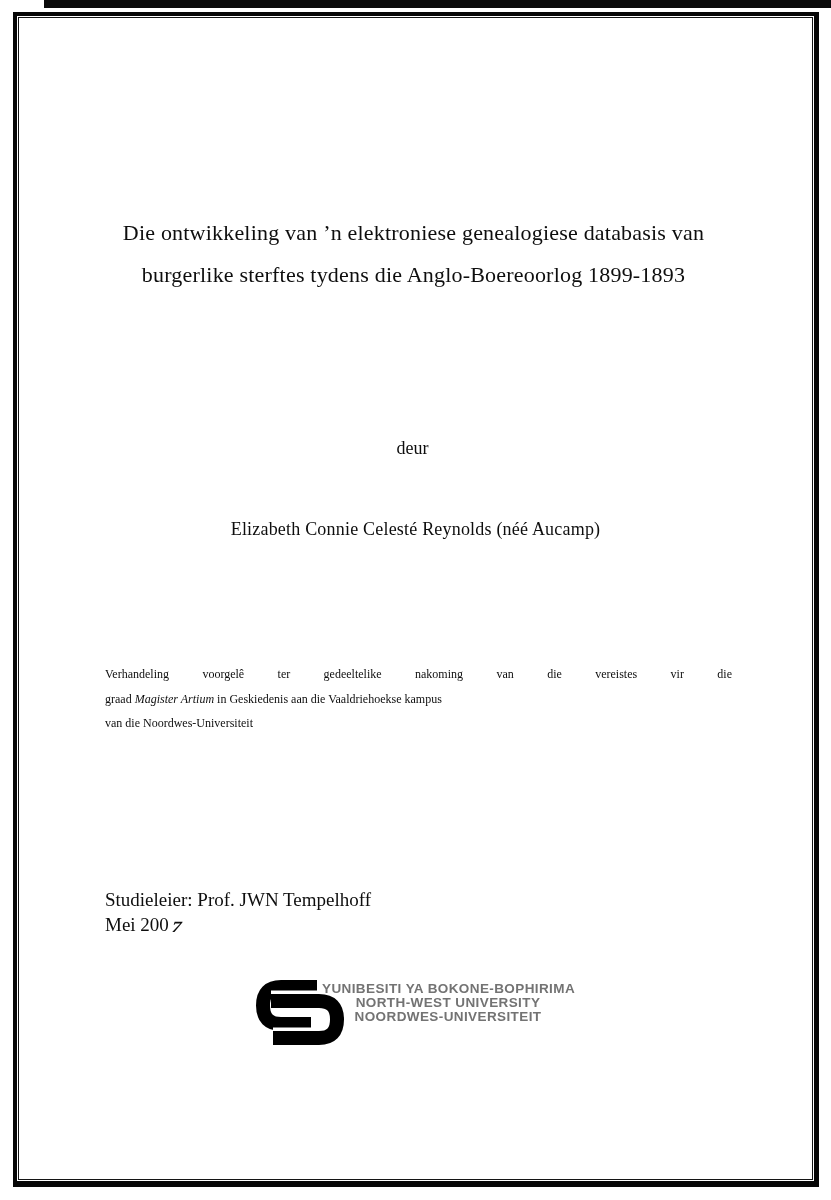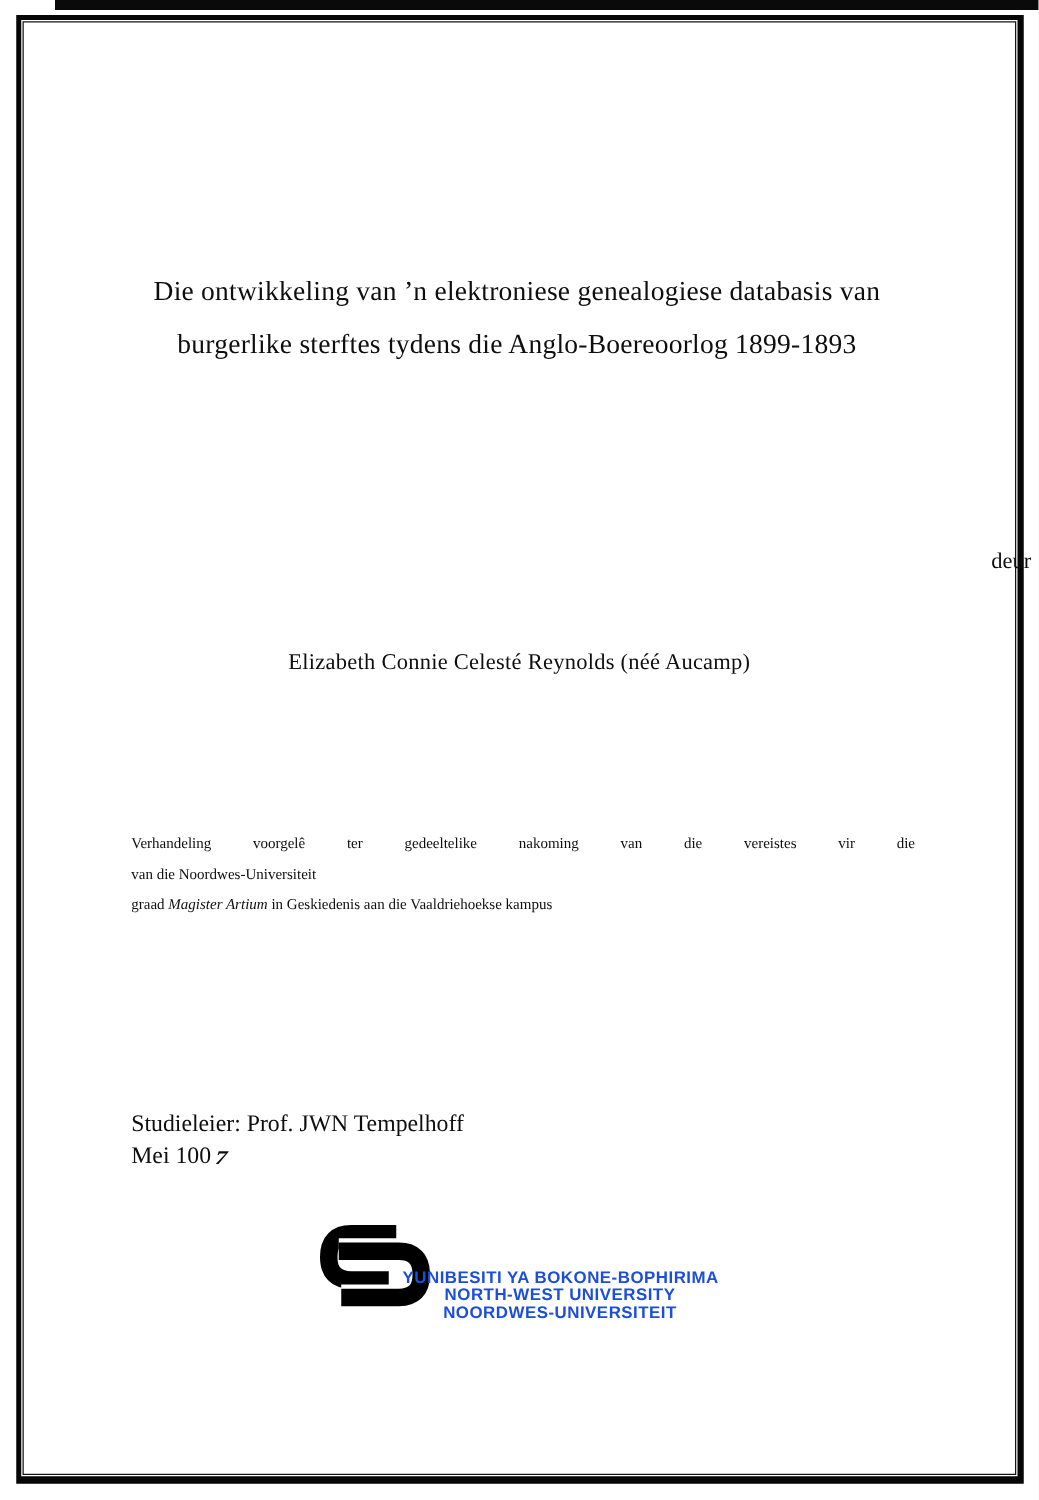--- a/index.html
+++ b/index.html
@@ -50,21 +50,21 @@
     font-size: 22px;
     line-height: 42px;
     letter-spacing: 0.2px;
   }
   .title-line { display: block; white-space: nowrap; }
   .byline {
     position: absolute;
     top: 438px;
     left: 0;
     right: 6px;
-    text-align: right;
+    text-align: center;
     font-size: 18px;
   }
   .author {
     position: absolute;
     top: 519px;
     left: 0;
     right: 0;
     text-align: center;
     font-size: 18px;
     letter-spacing: 0.2px;
@@ -113,23 +113,22 @@
   .logo-text {
     margin-left: -23px;
     padding-top: 3px;
     width: 252px;
     text-align: center;
     font-family: "Liberation Sans", sans-serif;
     font-weight: 700;
     font-size: 13.5px;
     line-height: 13.8px;
     letter-spacing: 0.4px;
-    color: #1d4ed8;
+    color: #737373;
     white-space: nowrap;
-    margin-top: 33px;
   }
   .logo-text div { display: block; }
 </style>
 </head>
 <body>
 
 <div class="page">
 
   <div class="scan-strip"></div>
 
@@ -141,30 +140,30 @@
     <span class="title-line">Die ontwikkeling van ’n elektroniese genealogiese databasis van</span>
     <span class="title-line">burgerlike sterftes tydens die Anglo-Boereoorlog 1899-1893</span>
   </h1>
 
   <div class="byline">deur</div>
 
   <div class="author">Elizabeth Connie Celesté Reynolds (néé Aucamp)</div>
 
   <div class="submission">
     <div class="just">Verhandeling voorgelê ter gedeeltelike nakoming van die vereistes vir die</div>
-    <div>van die Noordwes-Universiteit</div>
     <div>
       <span>graad </span><i>Magister Artium</i><span> in Geskiedenis aan die Vaaldriehoekse kampus</span>
     </div>
+    <div>van die Noordwes-Universiteit</div>
   </div>
 
   <div class="supervisor">Studieleier: Prof. JWN Tempelhoff</div>
 
   <div class="date-line">
-    <span>Mei 100</span><span class="date-digit">7</span>
+    <span>Mei 200</span><span class="date-digit">7</span>
   </div>
 
   <div class="logo">
     <svg class="logo-mark" width="90" height="67" viewBox="0 0 90 67" aria-hidden="true">
 
       <path d="M62 8 H26 Q8 8 8 26.5 Q8 45 26 45 H56" fill="none" stroke="#000000" stroke-width="14"></path>
 
       <path d="M16 22 H64 Q82 22 82 40.5 Q82 59 64 59 H18" fill="none" stroke="#ffffff" stroke-width="21"></path>
       <path d="M16 22 H64 Q82 22 82 40.5 Q82 59 64 59 H18" fill="none" stroke="#000000" stroke-width="14"></path>
     </svg>

